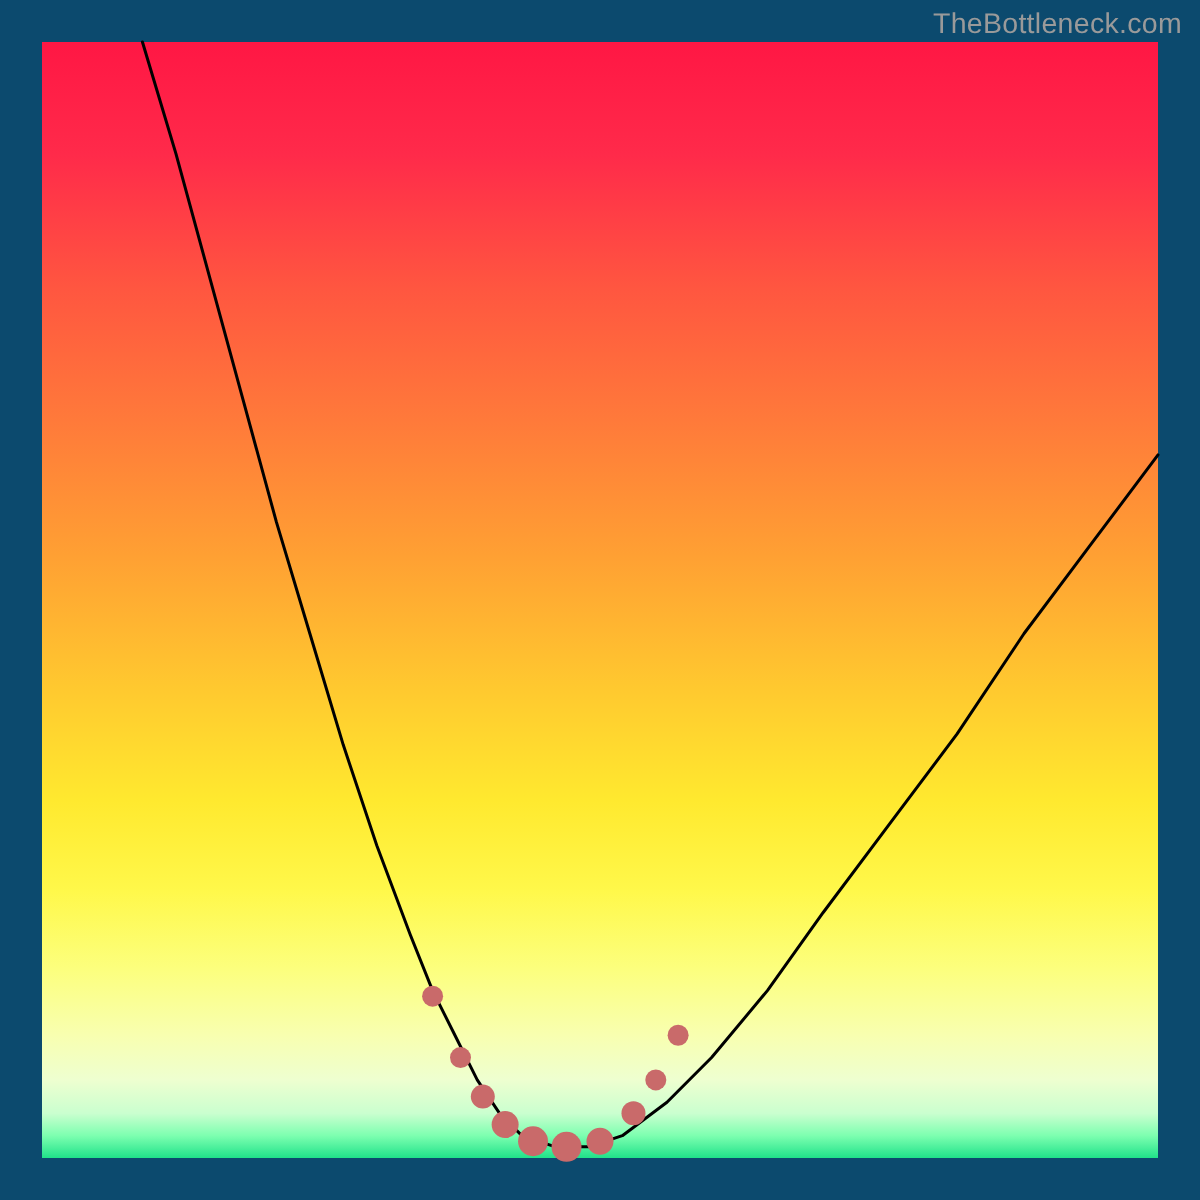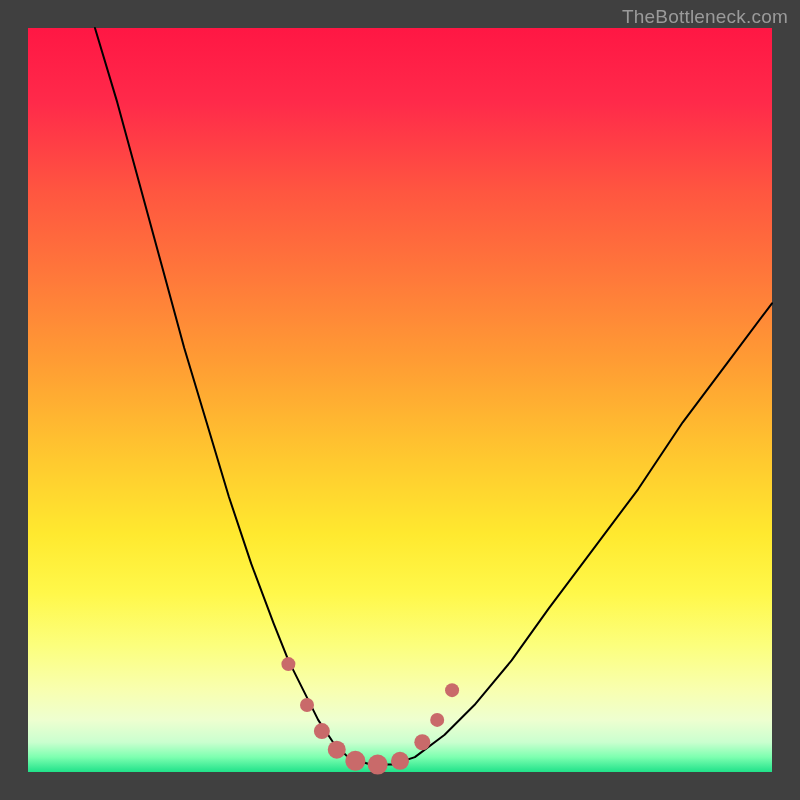--- a/index.html
+++ b/index.html
@@ -7,21 +7,21 @@
     padding: 0;
     width: 800px;
     height: 800px;
     overflow: hidden;
     background: #000;
     font-family: -apple-system, BlinkMacSystemFont, "Segoe UI", Arial, sans-serif;
   }
   .frame {
     position: absolute;
     inset: 0;
-    background: #404040;
+    background: #0c4a6e;
   }
   .plot {
     position: absolute;
     left: 28px;
     top: 28px;
     width: 744px;
     height: 744px;
     
     background: linear-gradient(
       to bottom,

